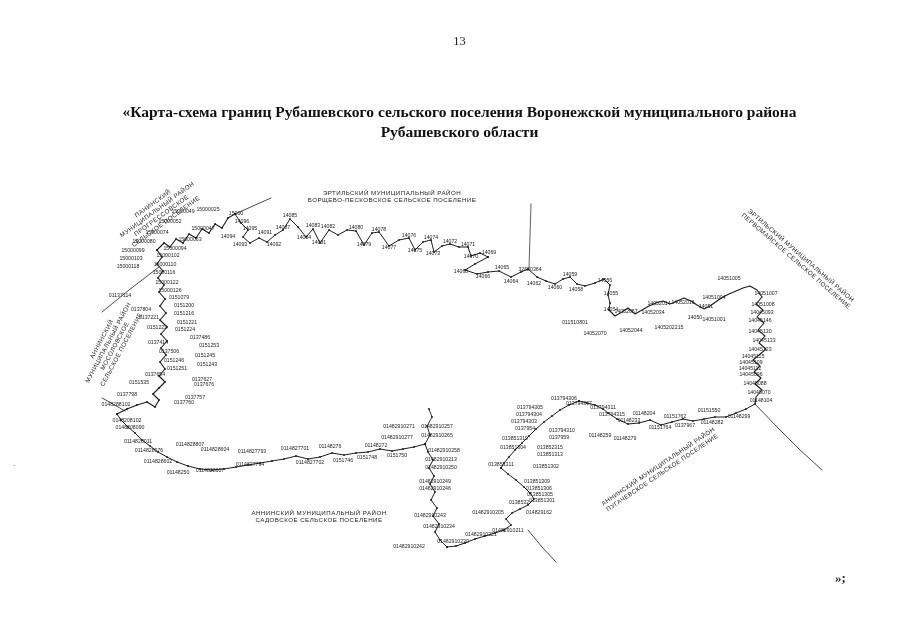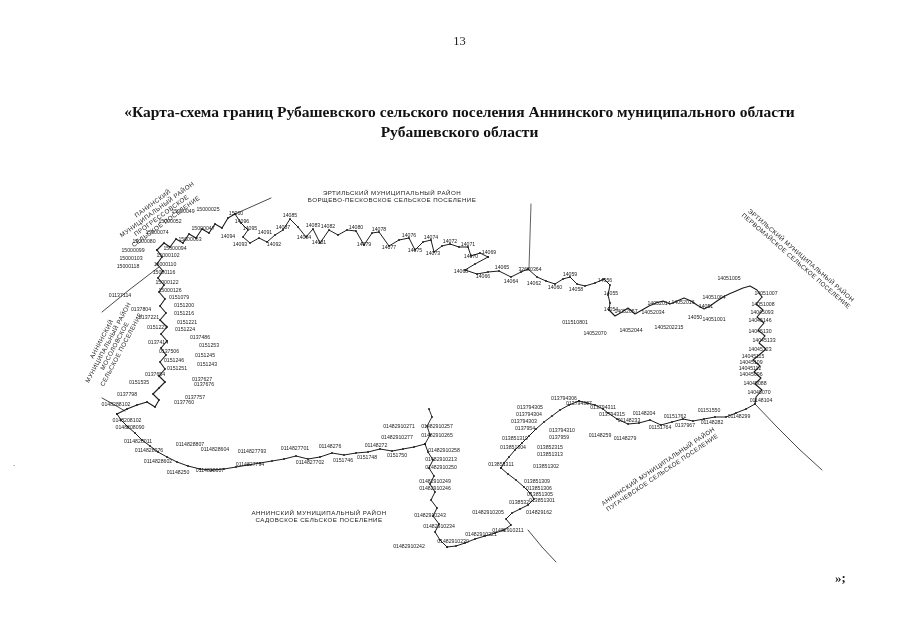--- a/index.html
+++ b/index.html
@@ -15,21 +15,21 @@
           text-anchor:middle;dominant-baseline:central;}
   .closing{position:absolute;top:570px;left:828px;font-weight:bold;font-size:13px;}
   .stray{position:absolute;top:458px;left:6px;font-size:9px;color:#444;}
 </style>
 </head>
 <body>
 
 <div class="sheet">
   <div class="pageno">13</div>
   <div class="title">
-    <div>«Карта-схема границ Рубашевского сельского поселения Аннинского муниципального области</div>
+    <div>«Карта-схема границ Рубашевского сельского поселения Воронежской муниципального района</div>
     <div>Рубашевского области</div>
   </div>
   <svg id="map" viewBox="0 0 905 640" xmlns="http://www.w3.org/2000/svg">
       <polyline points="150,250 157,243 163,247 169,239 176,243 182,234 189,238 195,229 202,233 208,224 215,228 221,218 228,214" fill="none" stroke="#1c1c1c" stroke-width="1.1" stroke-linejoin="round" stroke-linecap="round"></polyline>
       <circle cx="150" cy="250" r="0.9" fill="#1c1c1c"></circle>
       <circle cx="157" cy="243" r="0.9" fill="#1c1c1c"></circle>
       <circle cx="163" cy="247" r="0.9" fill="#1c1c1c"></circle>
       <circle cx="169" cy="239" r="0.9" fill="#1c1c1c"></circle>
       <circle cx="176" cy="243" r="0.9" fill="#1c1c1c"></circle>
       <circle cx="182" cy="234" r="0.9" fill="#1c1c1c"></circle>

